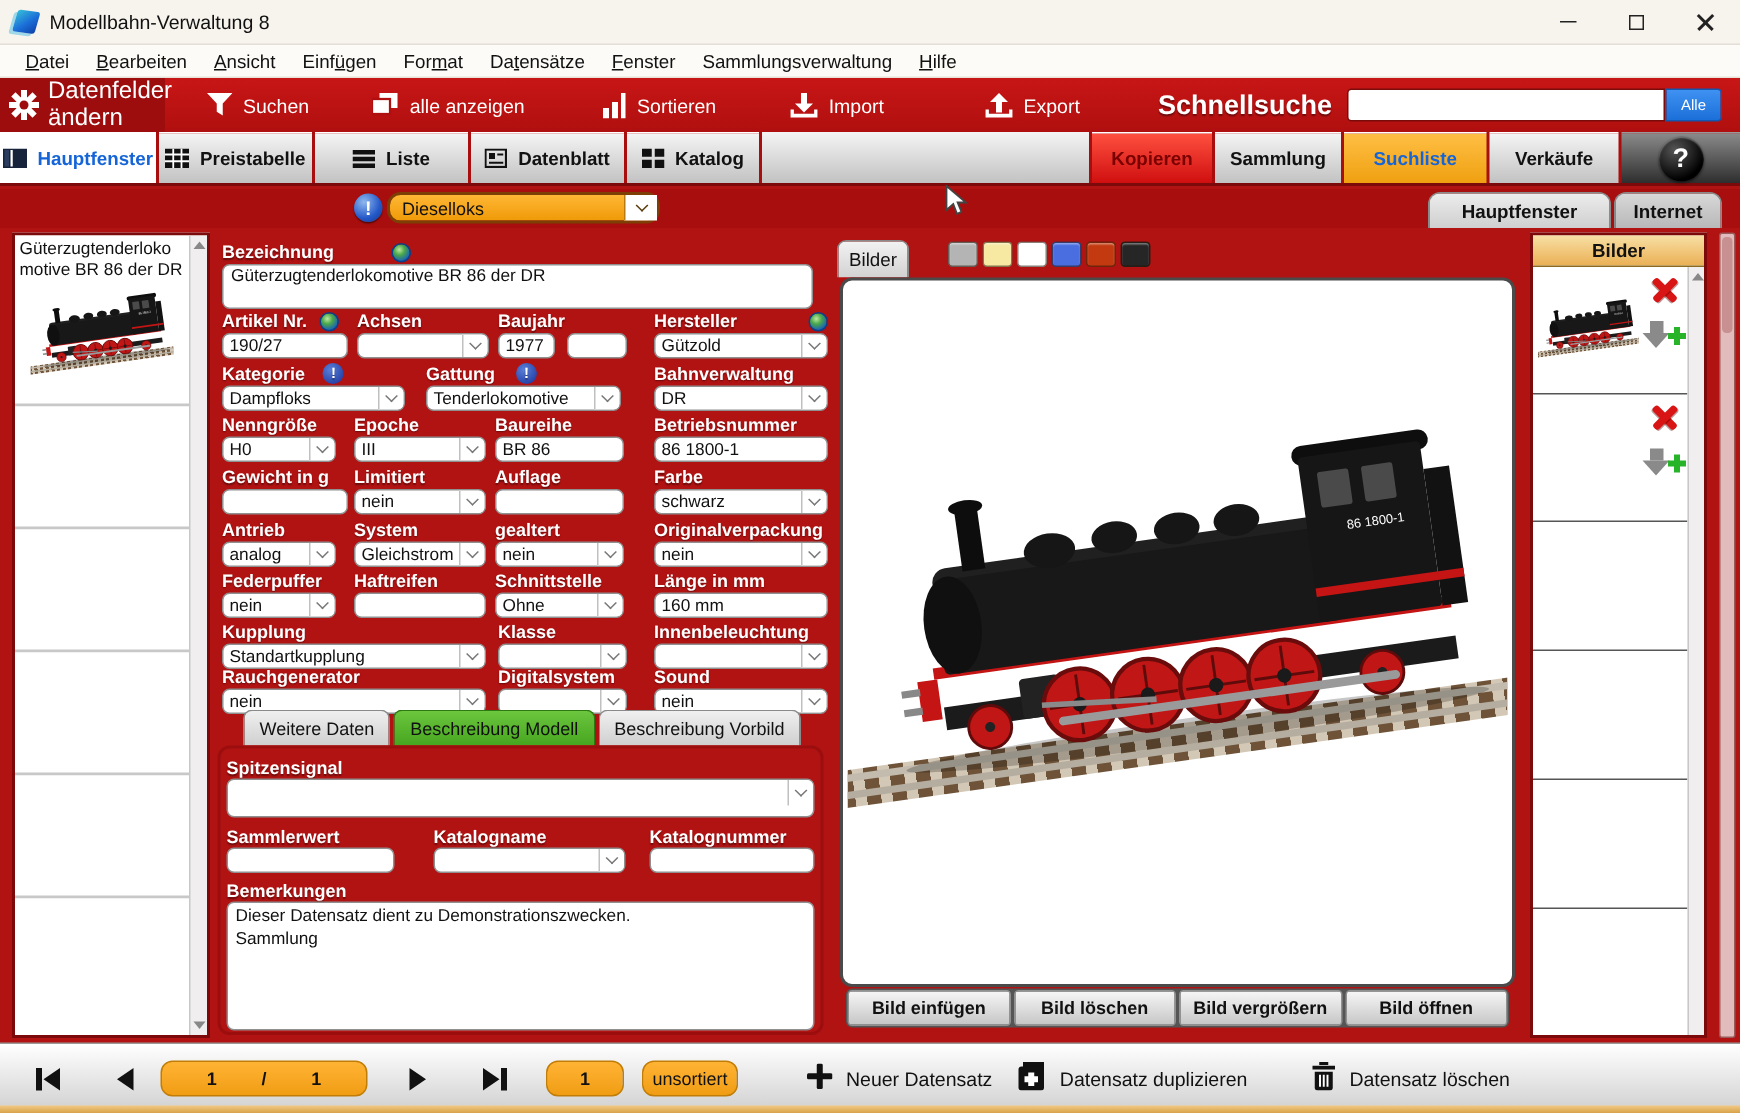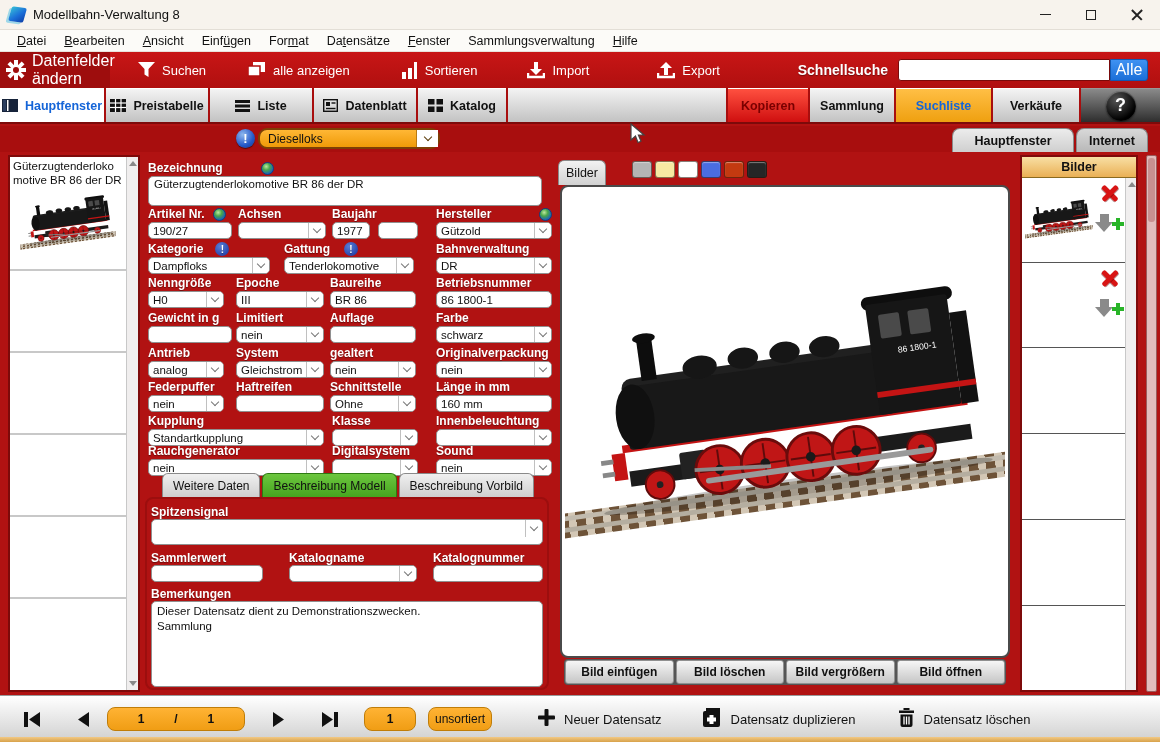--- a/index.html
+++ b/index.html
@@ -23,23 +23,23 @@
   #menubar { position:absolute; left:0; top:30px; width:1160px; height:22px; background:#fcfbf8; display:flex; align-items:center; padding-left:8px; border-bottom:1px solid #e8e3da;}
   .menu-item { font-size:12.5px; color:#111; padding:2px 9px; }
   .menu-item u { text-decoration:underline; }
 
   
   #toolbar { position:absolute; left:0; top:52px; width:1160px; height:36px; background:linear-gradient(#c81616,#b00f0f); display:flex; align-items:center; color:#fff; }
   .tbtn { display:flex; align-items:center; gap:7px; font-size:13px; height:100%; padding:0 10px; }
   #tb-fields { background:#9e0d0d; width:110px; font-size:16px; line-height:1.15; padding:0 6px; gap:6px;}
   .tb-ic { display:flex; align-items:center; justify-content:center; }
   #quick { margin-left:auto; display:flex; align-items:center; gap:10px; padding-right:12px; }
-  #quick-label { font-weight:bold; font-size:14px; text-shadow:0 1px 1px rgba(0,0,0,.4); }
+  #quick-label { font-weight:bold; font-size:18px; text-shadow:0 1px 1px rgba(0,0,0,.4); }
   #quick-input { width:212px; height:22px; border:1px solid #7a0b0b; border-radius:3px 0 0 3px; font-size:12px; padding:0 5px; outline:none; }
-  #quick-all { width:38px; height:22px; background:linear-gradient(#3f92f2,#1b6fd8); color:#fff; font-size:16px; border:1px solid #1257b0; border-radius:0 3px 3px 0; margin-left:-10px; display:flex; align-items:center; justify-content:center; }
+  #quick-all { width:38px; height:22px; background:linear-gradient(#3f92f2,#1b6fd8); color:#fff; font-size:10px; border:1px solid #1257b0; border-radius:0 3px 3px 0; margin-left:-10px; display:flex; align-items:center; justify-content:center; }
 
   
   #tabrow { position:absolute; left:0; top:88px; width:1160px; height:36px; background:#a80e0e; display:flex; gap:2px; border-bottom:2px solid #7d0a0a;}
   .vtab { height:100%; display:flex; align-items:center; justify-content:center; gap:7px; font-size:12.5px; font-weight:bold; color:#111; background:linear-gradient(#f4f4f4,#c2c2c2); border-top:1px solid #fff;}
   .vtab.active { background:#fff; color:#1565d8; }
   .t-w1{width:104px}.t-w2{width:102px}.t-w3{width:88px}
   .t-fill{width:218px; background:linear-gradient(#f4f4f4,#c2c2c2);}
   .t-red { width:80px; background:linear-gradient(#ff5040,#cf0f0f); color:#7a0000; }
   .t-gray1 { width:84px; } .t-gray2 { width:86px; }
   .t-orange { width:95px; background:linear-gradient(#ffbf45,#efa010); color:#1565d8; }
@@ -144,21 +144,21 @@
 
   
   #statusbar { position:absolute; left:0; top:695px; width:1160px; height:47px; background:linear-gradient(#ffffff,#cfcfcf); border-top:1px solid #999; display:flex; align-items:center; padding-left:22px; }
   #statusbar::after { content:""; position:absolute; left:0; bottom:0; width:100%; height:5px; background:linear-gradient(#f2c985,#d8a24a); }
   .navic { display:flex; align-items:center; }
   .pill { background:linear-gradient(#ffb334,#f09d14); border:1px solid #c07d08; border-radius:8px; height:24px; display:flex; align-items:center; justify-content:space-evenly; font-size:12px; font-weight:bold; color:#111; }
   #pill-counter { width:138px; margin:0 26px 0 16px; }
   #pill-page { width:52px; margin:0 12px 0 24px; }
   #pill-sort { width:64px; margin-right:46px; font-weight:normal; }
   .sbtn { display:flex; align-items:center; gap:9px; font-size:13px; color:#111; }
-  #btn-new { margin-right:40px; } #btn-dup { margin-right:42px; }
+  #btn-new { margin-right:16px; } #btn-dup { margin-right:42px; }
 
   
   #cursor { position:absolute; left:630px; top:123px; z-index:50; }
 </style>
 </head>
 <body>
 
 <svg width="0" height="0" style="position:absolute">
   <defs>
     <linearGradient id="slp" x1="0" y1="0" x2="18" y2="0" gradientUnits="userSpaceOnUse" spreadMethod="repeat">

